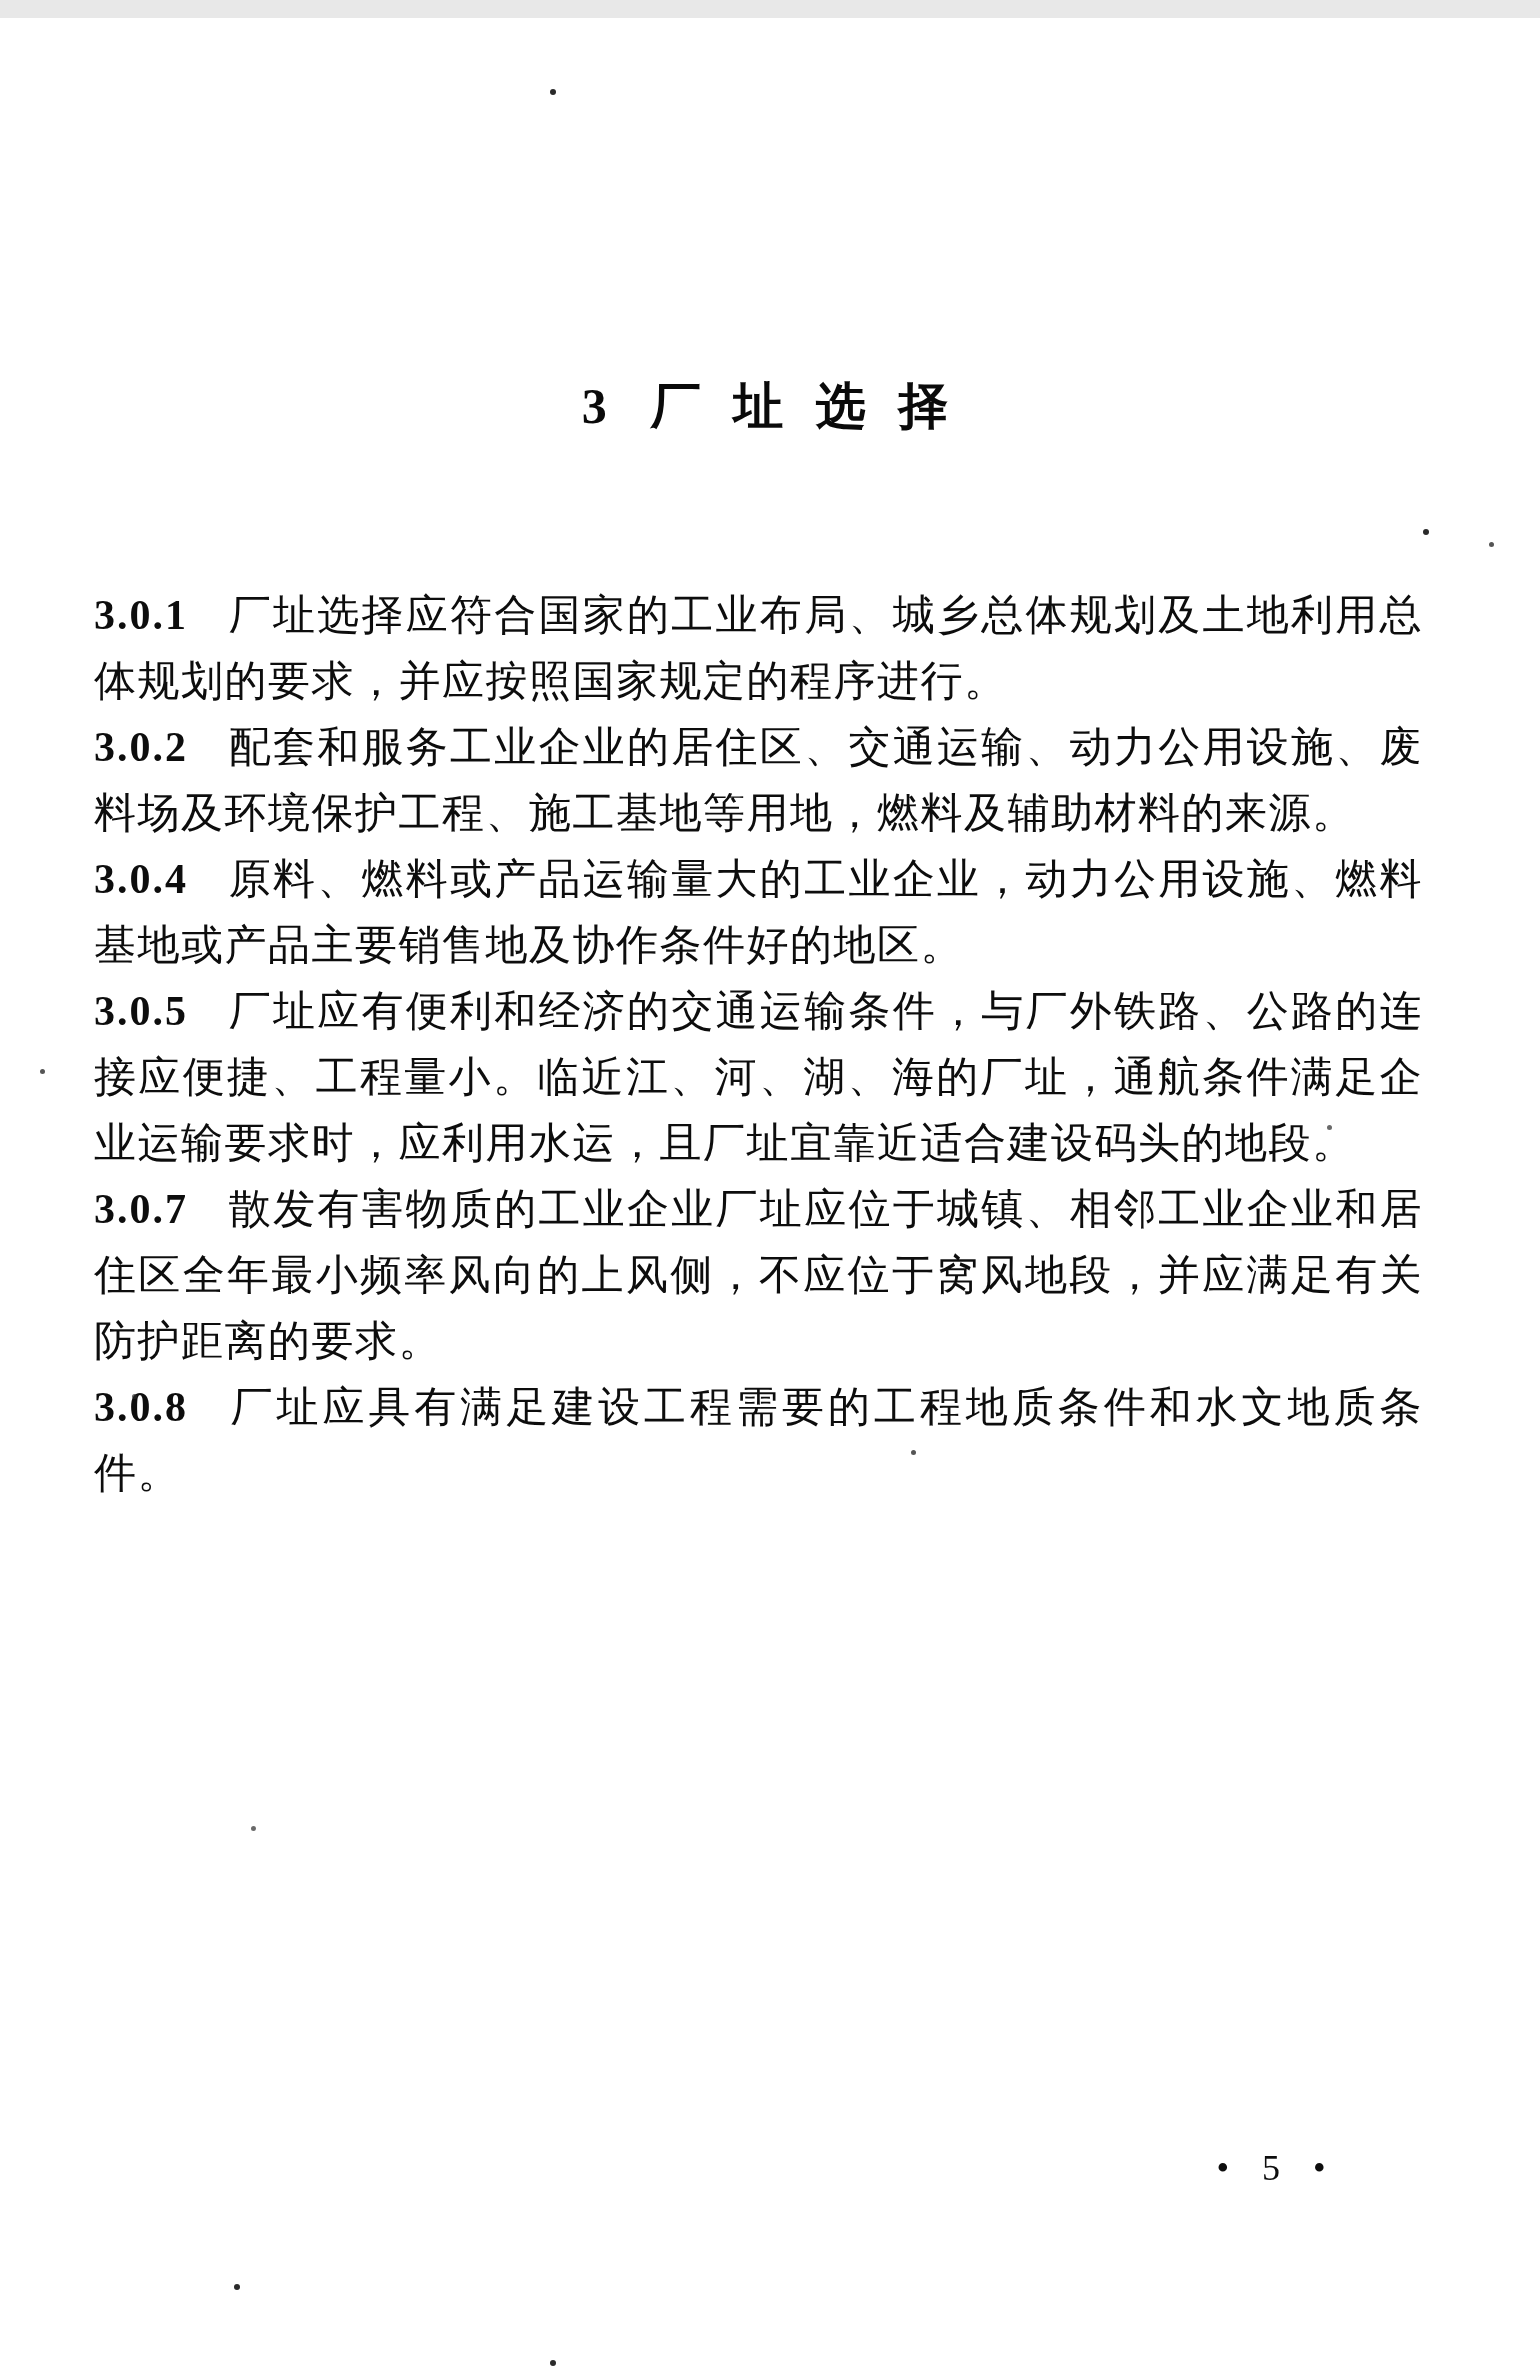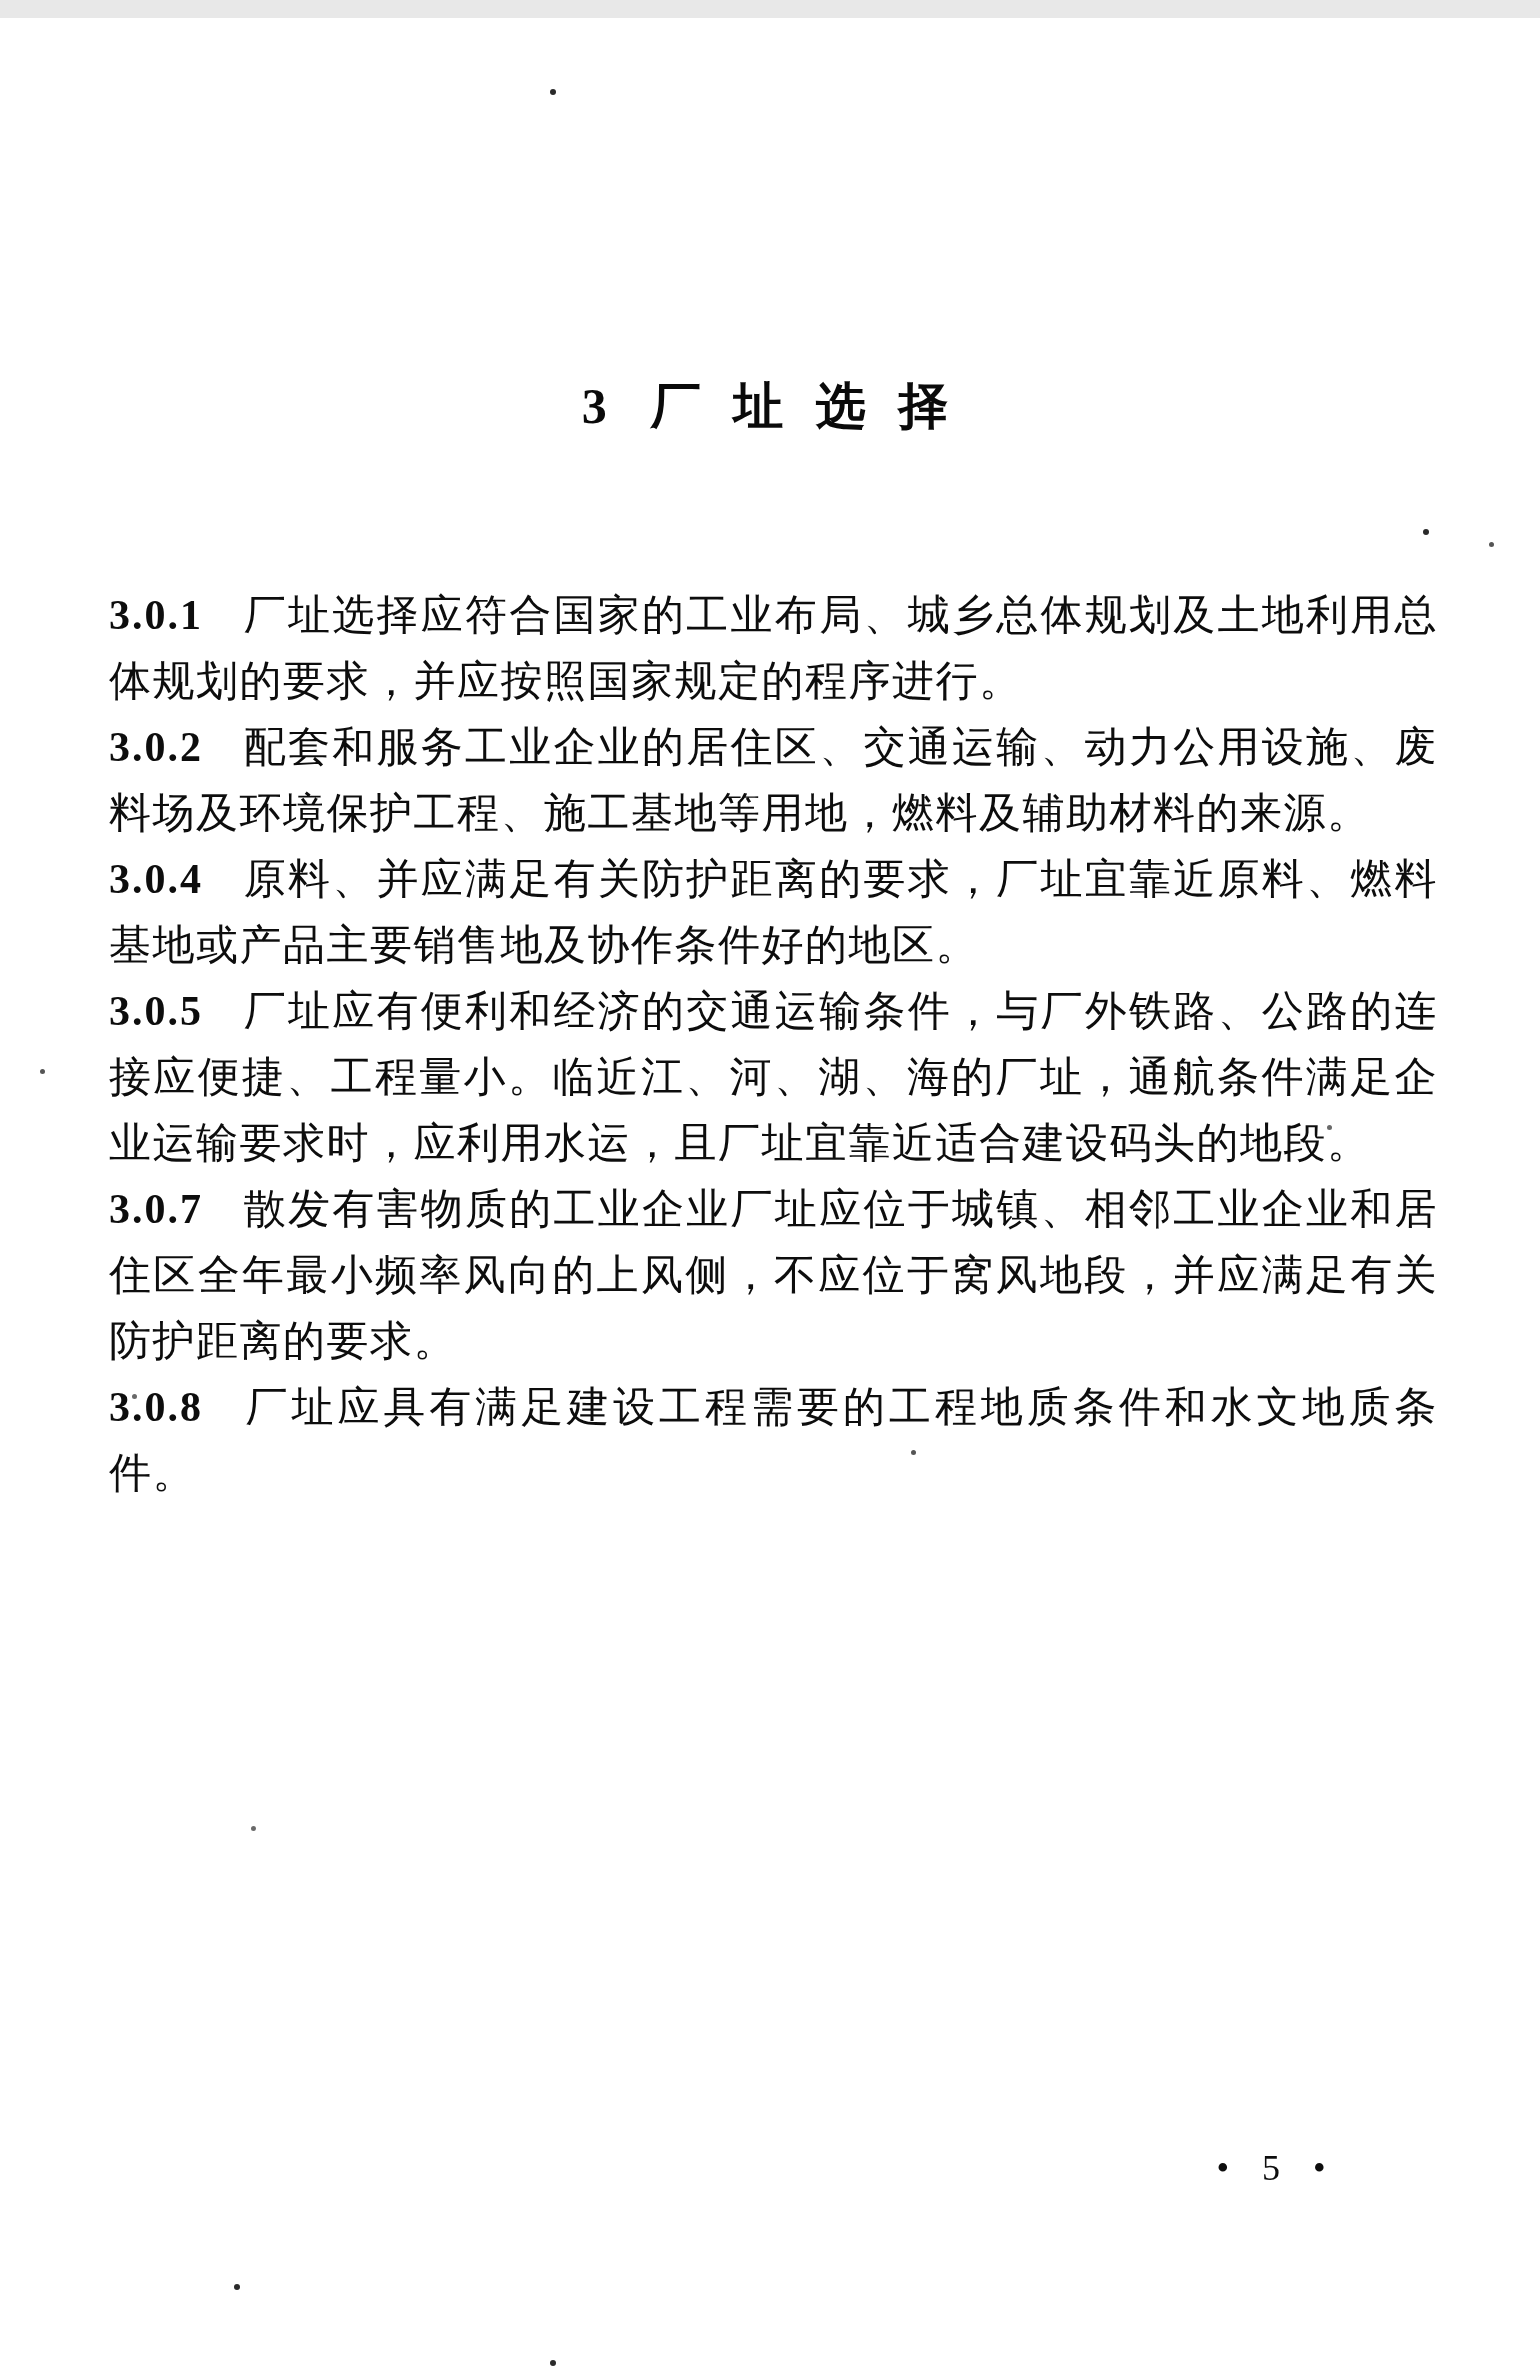--- a/index.html
+++ b/index.html
@@ -32,21 +32,21 @@
   .chapter-title .chapter-no {
     margin-right: 44px;
     letter-spacing: 0;
   }
   .chapter-title .chapter-text {
     letter-spacing: 10px;
   }
   .body-text {
     position: absolute;
     top: 564px;
-    left: 109px;
+    left: 94px;
     width: 1329px;
     font-size: 42px;
     line-height: 66px;
     letter-spacing: 1.5px;
     text-align: justify;
     color: #0d0d0d;
   }
   .clause {
     margin: 0;
     padding: 0;
@@ -76,21 +76,21 @@
 </head>
 <body>
 
 <div class="page">
 
   <h1 class="chapter-title"><span class="chapter-no">3</span><span class="chapter-text">厂 址 选 择</span></h1>
 
   <div class="body-text">
     <p class="clause"><b class="clause-no">3.0.1</b><span class="clause-text">厂址选择应符合国家的工业布局、城乡总体规划及土地利用总体规划的要求，并应按照国家规定的程序进行。</span></p>
     <p class="clause"><b class="clause-no">3.0.2</b><span class="clause-text">配套和服务工业企业的居住区、交通运输、动力公用设施、废料场及环境保护工程、施工基地等用地，燃料及辅助材料的来源。</span></p>
-    <p class="clause"><b class="clause-no">3.0.4</b><span class="clause-text">原料、并应满足有关防护距离的要求，厂址宜靠近原料、燃料基地或产品主要销售地及协作条件好的地区。</span></p>
+    <p class="clause"><b class="clause-no">3.0.4</b><span class="clause-text">原料、燃料或产品运输量大的工业企业，动力公用设施、燃料基地或产品主要销售地及协作条件好的地区。</span></p>
     <p class="clause"><b class="clause-no">3.0.5</b><span class="clause-text">厂址应有便利和经济的交通运输条件，与厂外铁路、公路的连接应便捷、工程量小。临近江、河、湖、海的厂址，通航条件满足企业运输要求时，应利用水运，且厂址宜靠近适合建设码头的地段。</span></p>
     <p class="clause"><b class="clause-no">3.0.7</b><span class="clause-text">散发有害物质的工业企业厂址应位于城镇、相邻工业企业和居住区全年最小频率风向的上风侧，不应位于窝风地段，并应满足有关防护距离的要求。</span></p>
     <p class="clause"><b class="clause-no">3.0.8</b><span class="clause-text">厂址应具有满足建设工程需要的工程地质条件和水文地质条件。</span></p>
   </div>
 
   <div class="page-number">• 5 •</div>
 
   <span class="speck" style="left:550px; top:71px;  width:6px; height:6px;"></span>
   <span class="speck" style="left:1423px;top:511px; width:6px; height:6px;"></span>
   <span class="speck" style="left:1489px;top:524px; width:5px; height:5px; opacity:.8;"></span>

